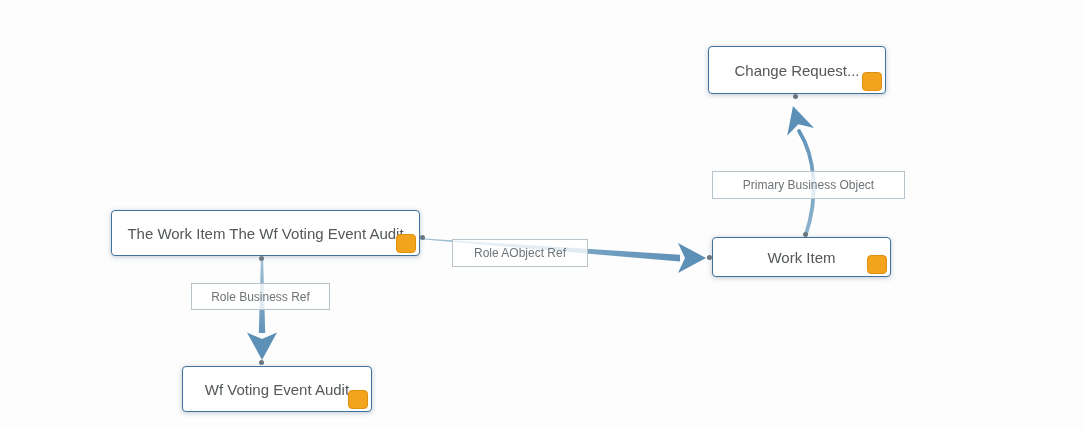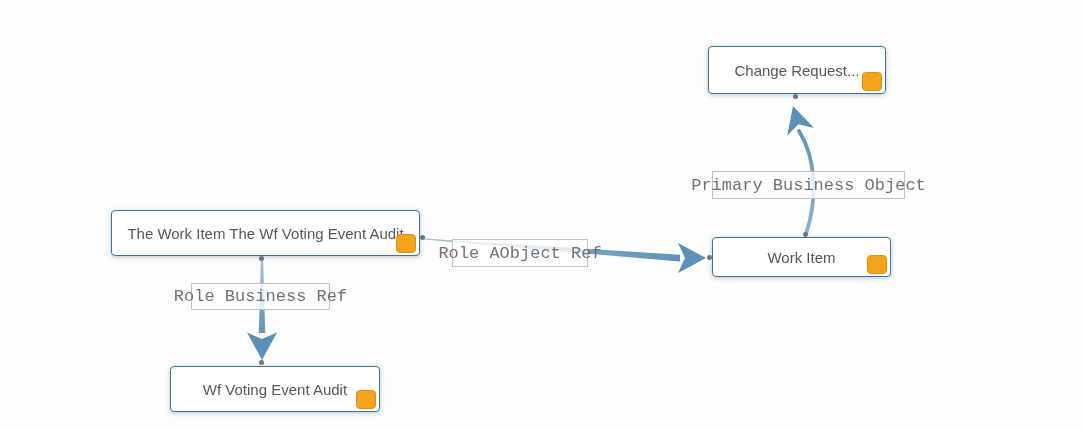--- a/index.html
+++ b/index.html
@@ -39,25 +39,24 @@
     background:var(--marker_fill,#f3a31c);
     border:1px solid var(--marker_border,#dd9110);
     box-sizing:border-box;
   }
   .edge-label{
     position:absolute;
     background:rgba(255,255,255,0.78);
     border:1px solid var(--label_border,#b8c4cc);
     display:flex;align-items:center;justify-content:center;
     color:var(--label_text,#6d7377);
-    font-size:17px;
+    font-size:12px;
     white-space:nowrap;
     box-sizing:border-box;
     cursor:default;
-    font-family:Liberation Mono, monospace;
   }
   .port{
     position:absolute;
     width:5px;height:5px;
     border-radius:50%;
     background:var(--port_dot,#6b7780);
   }
 </style>
 </head>
 <body>
@@ -110,21 +109,21 @@
   <div class="node" style="left:111px;top:210px;width:309px;height:46px">
     <span class="node-label">The Work Item The Wf Voting Event Audit</span>
     <span class="badge"></span>
   </div>
 
   <div class="node" style="left:712px;top:237px;width:179px;height:40px">
     <span class="node-label">Work Item</span>
     <span class="badge"></span>
   </div>
 
-  <div class="node" style="left:170px;top:366px;width:210px;height:46px">
+  <div class="node" style="left:182px;top:366px;width:190px;height:46px">
     <span class="node-label">Wf Voting Event Audit</span>
     <span class="badge"></span>
   </div>
 
   <div class="port" style="left:793px;top:94px"></div>
   <div class="port" style="left:420px;top:235px"></div>
   <div class="port" style="left:259px;top:256px"></div>
   <div class="port" style="left:707px;top:255px"></div>
   <div class="port" style="left:803px;top:232px"></div>
   <div class="port" style="left:259px;top:360px"></div>

